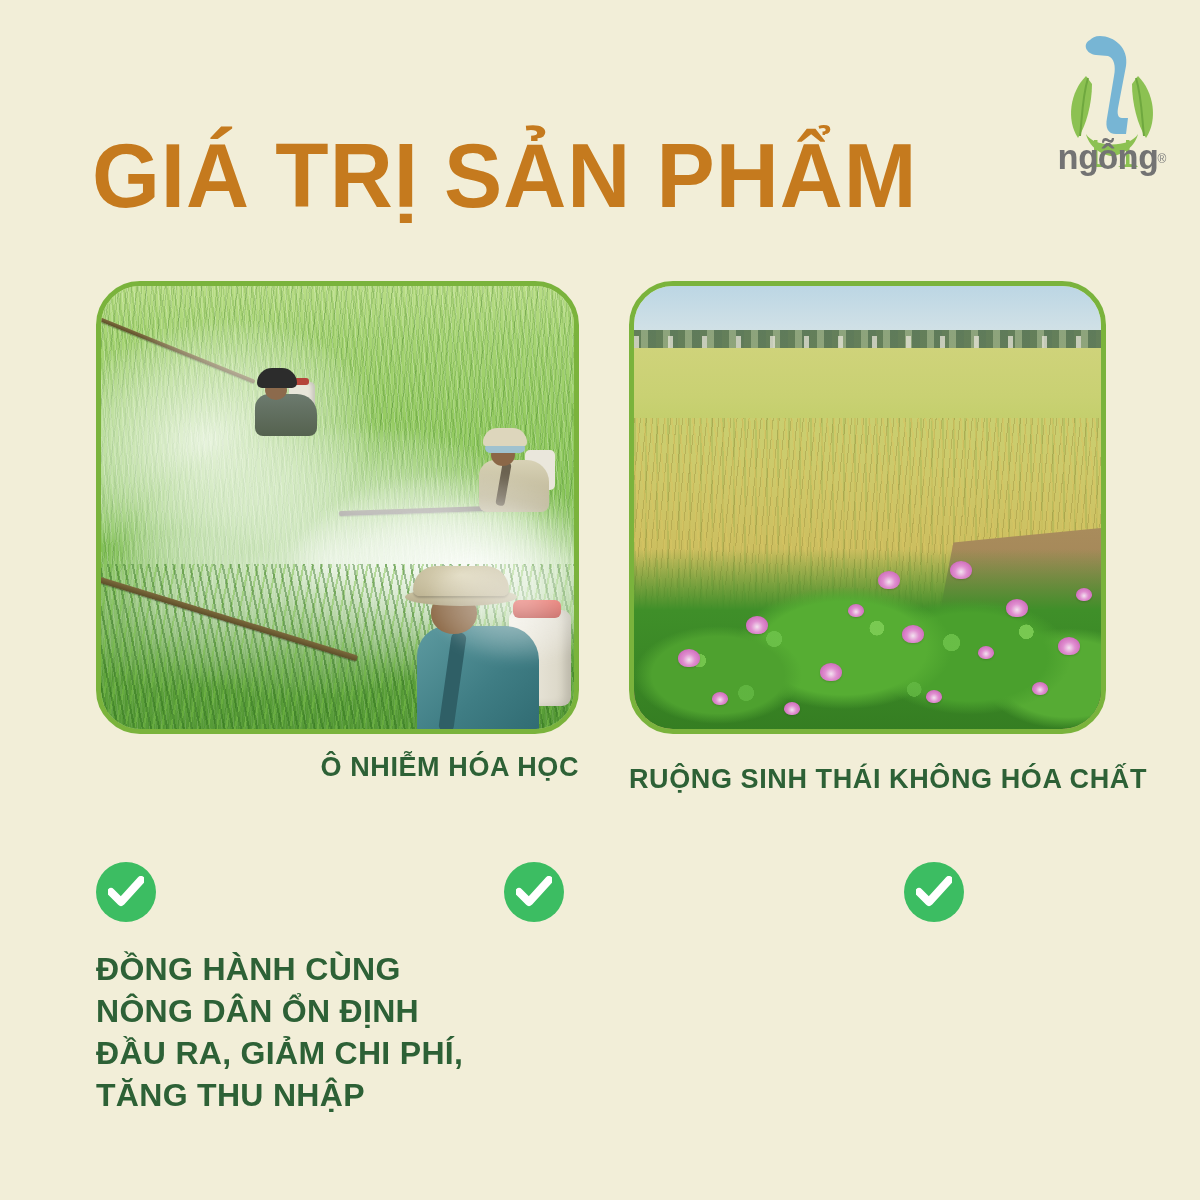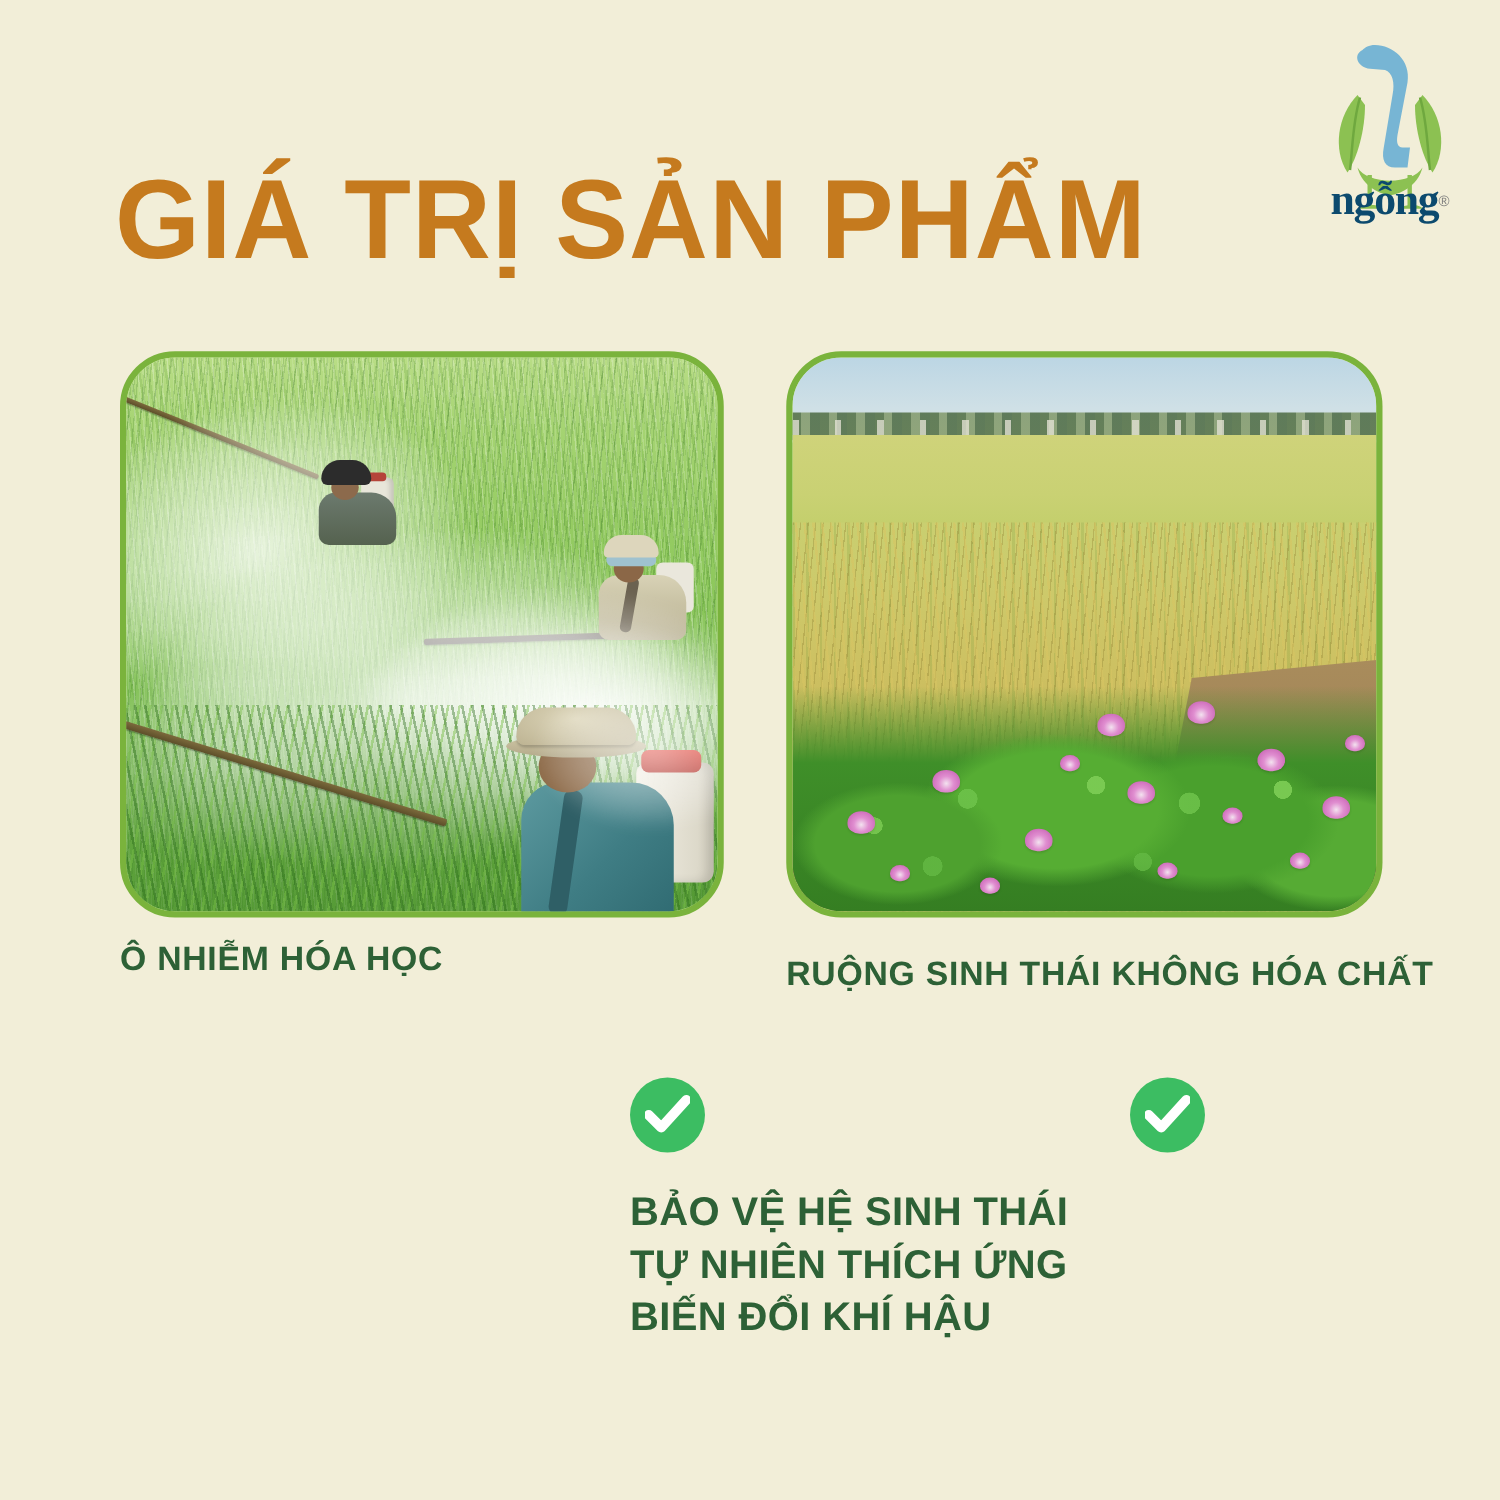--- a/index.html
+++ b/index.html
@@ -224,21 +224,21 @@
 
   
   .caption {
     position: absolute;
     top: 752px;
     color: #2d6136;
     font-size: 27px;
     font-weight: 700;
     letter-spacing: .6px;
     font-family: "Liberation Sans", sans-serif;
-    text-align: left;
+    text-align: right;
     white-space: nowrap;
   }
   .caption.left  { left: 96px;  width: 483px; }
   .caption.right { left: 629px; width: 477px; margin-top: 12px; }
 
   
   .benefits {
     position: absolute;
     left: 0; top: 862px;
     width: 1200px;
@@ -285,21 +285,21 @@
     <path d="M84 56 C90 76 90 98 92 114" stroke="#6fa83f" stroke-width="2" fill="none"></path>
 
     <path d="M34 112 C42 126 78 126 86 112 C82 128 66 134 60 134 C54 134 38 128 34 112 Z" fill="#8cc152"></path>
 
     <rect x="42" y="118" width="3.5" height="26" fill="#8cc152"></rect>
     <rect x="74" y="118" width="3.5" height="26" fill="#8cc152"></rect>
     <path d="M34 145 C40 141 52 141 54 145 Z" fill="#8cc152"></path>
     <path d="M66 145 C72 141 84 141 86 145 Z" fill="#8cc152"></path>
   </svg>
   <div style="position:absolute;left:2px;top:118px;width:116px;text-align:center;">
-    <span style="font-size:35px;font-weight:700;color:#0c4a6e;letter-spacing:-1px;font-family:Liberation Serif, serif;">ngỗng</span><span style="font-size:12px;color:#7d7d7d;vertical-align:super;font-family:'Liberation Sans',sans-serif;">®</span>
+    <span style="font-size:35px;font-weight:700;color:#737373;letter-spacing:-1px;font-family:Liberation Mono, monospace;">ngỗng</span><span style="font-size:12px;color:#7d7d7d;vertical-align:super;font-family:'Liberation Sans',sans-serif;">®</span>
   </div>
 </div>
 
 <div id="title">GIÁ TRỊ SẢN PHẨM</div>
 
 <div class="photo-row">
 
   <div class="photo-frame left">
     <div class="photo-inner">
       <div class="scene-spray"></div>
@@ -380,30 +380,38 @@
       </div>
     </div>
   </div>
 </div>
 
 <div class="caption left">Ô NHIỄM HÓA HỌC</div>
 <div class="caption right">RUỘNG SINH THÁI KHÔNG HÓA CHẤT</div>
 
 <div class="benefits">
 
+  <div class="benefit b1">
+    <span class="check">
+      <svg width="36" height="32" viewBox="0 0 36 32" xmlns="http://www.w3.org/2000/svg">
+        <path d="M3 16 L13 26 L33 4" stroke="#ffffff" stroke-width="8" fill="none" stroke-linecap="round" stroke-linejoin="round"></path>
+      </svg>
+    </span>
+    <div class="benefit-text">ĐỒNG HÀNH CÙNG
+NÔNG DÂN ỔN ĐỊNH
+ĐẦU RA, GIẢM CHI PHÍ,
+TĂNG THU NHẬP</div>
+  </div>
 
   <div class="benefit b2">
     <span class="check">
       <svg width="36" height="32" viewBox="0 0 36 32" xmlns="http://www.w3.org/2000/svg">
         <path d="M3 16 L13 26 L33 4" stroke="#ffffff" stroke-width="8" fill="none" stroke-linecap="round" stroke-linejoin="round"></path>
       </svg>
     </span>
-    <div class="benefit-text">BẢO VỆ HỆ SINH THÁI
-TỰ NHIÊN THÍCH ỨNG
-BIẾN ĐỔI KHÍ HẬU</div>
   </div>
 
   <div class="benefit b3">
     <span class="check">
       <svg width="36" height="32" viewBox="0 0 36 32" xmlns="http://www.w3.org/2000/svg">
         <path d="M3 16 L13 26 L33 4" stroke="#ffffff" stroke-width="8" fill="none" stroke-linecap="round" stroke-linejoin="round"></path>
       </svg>
     </span>
   </div>
 

